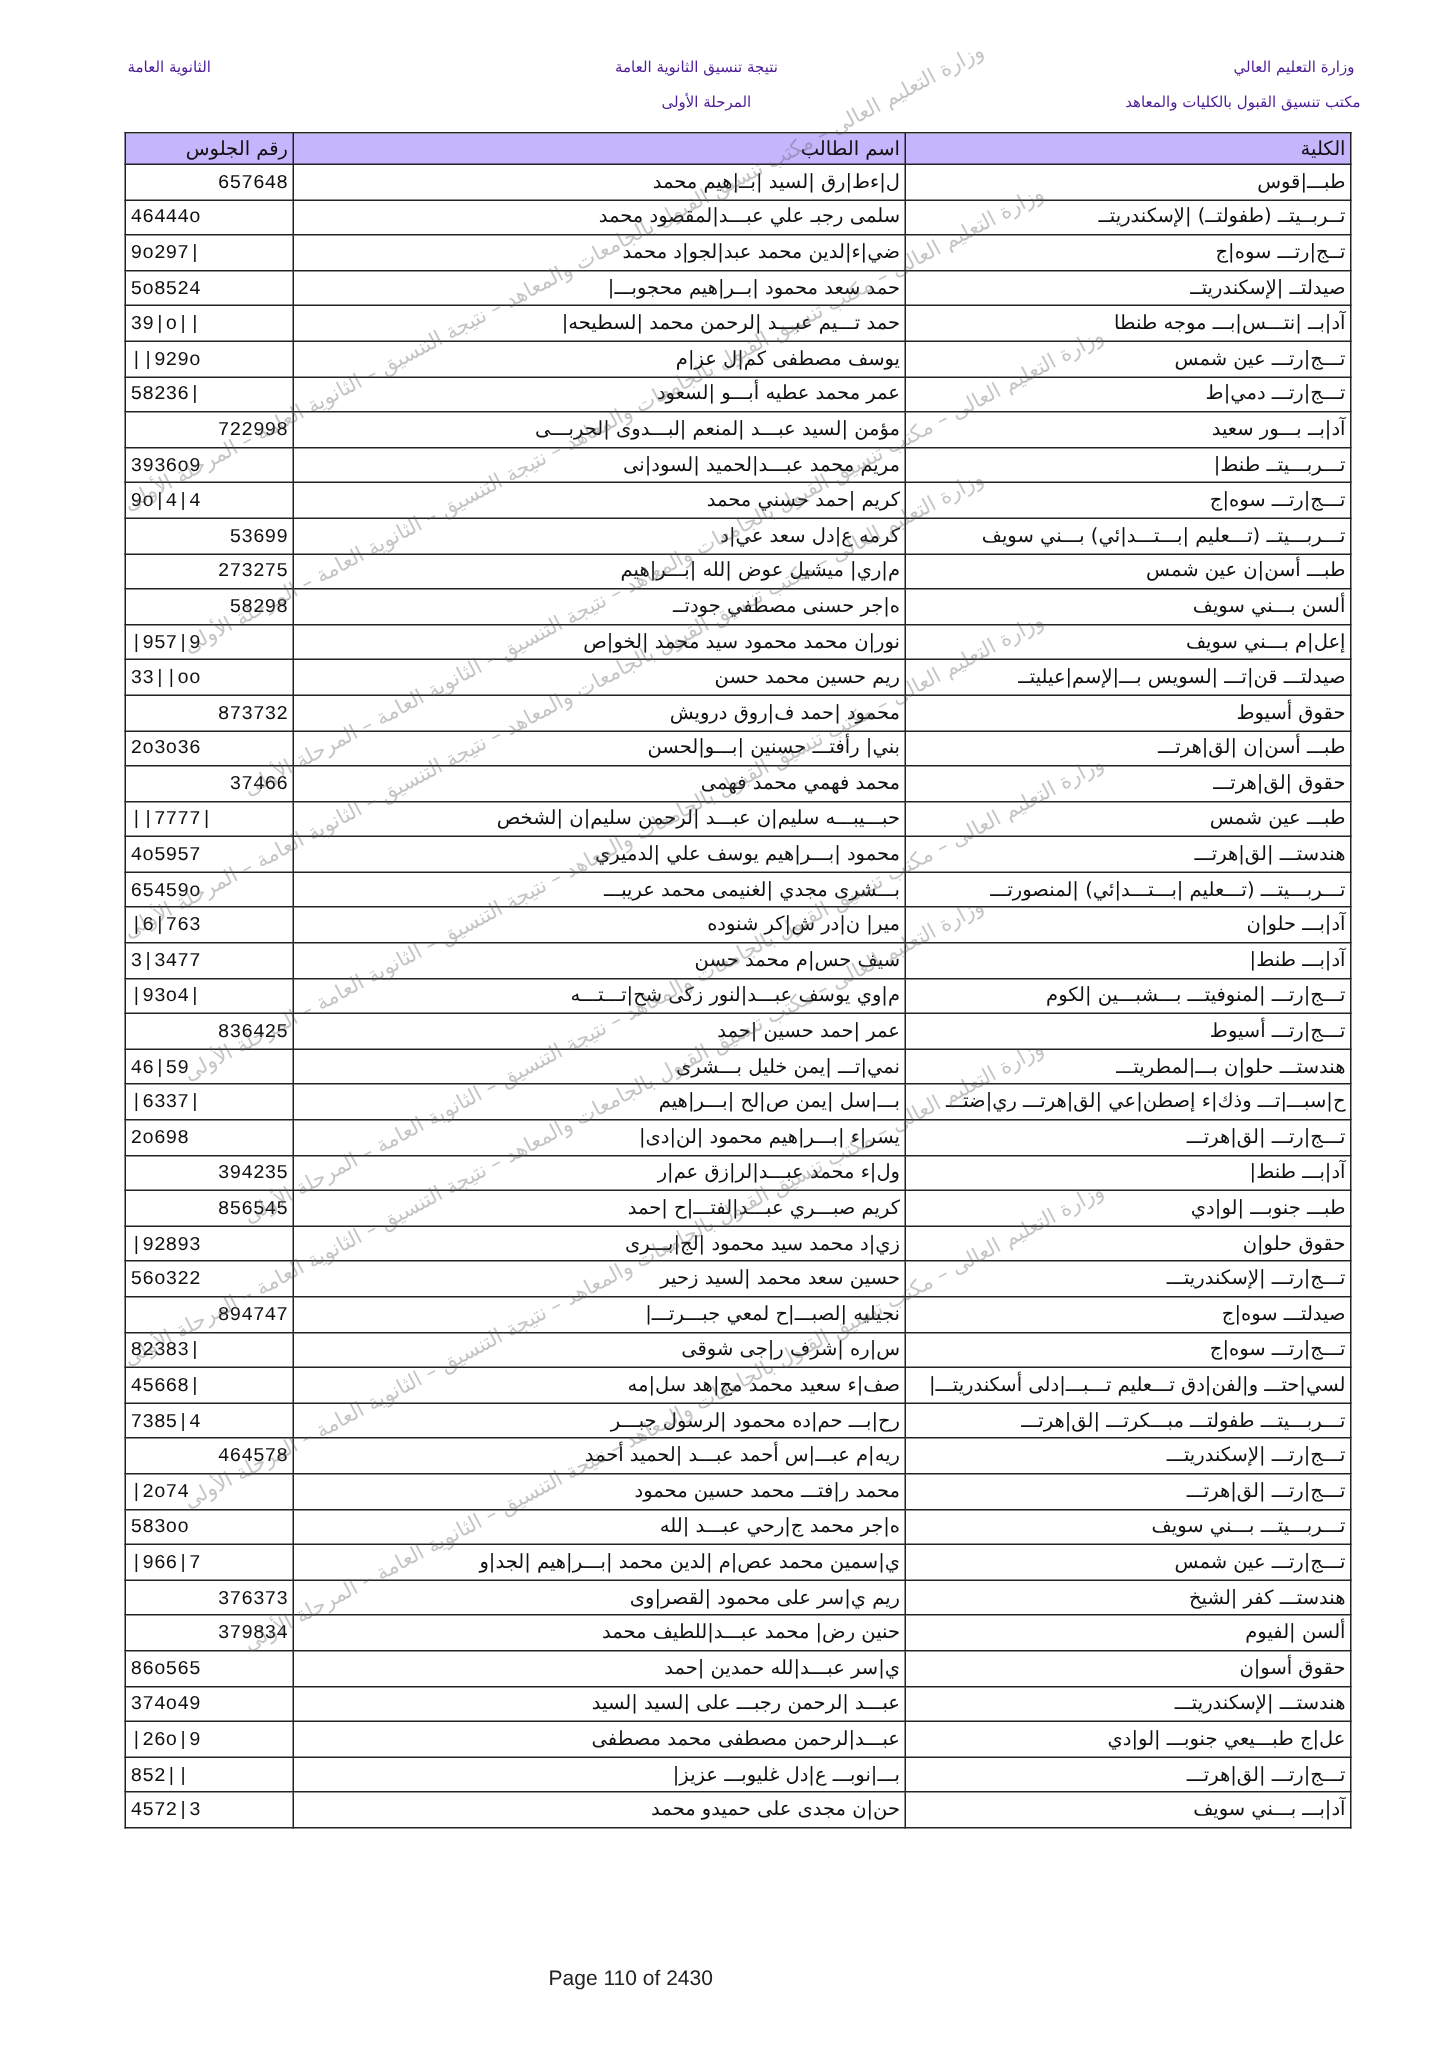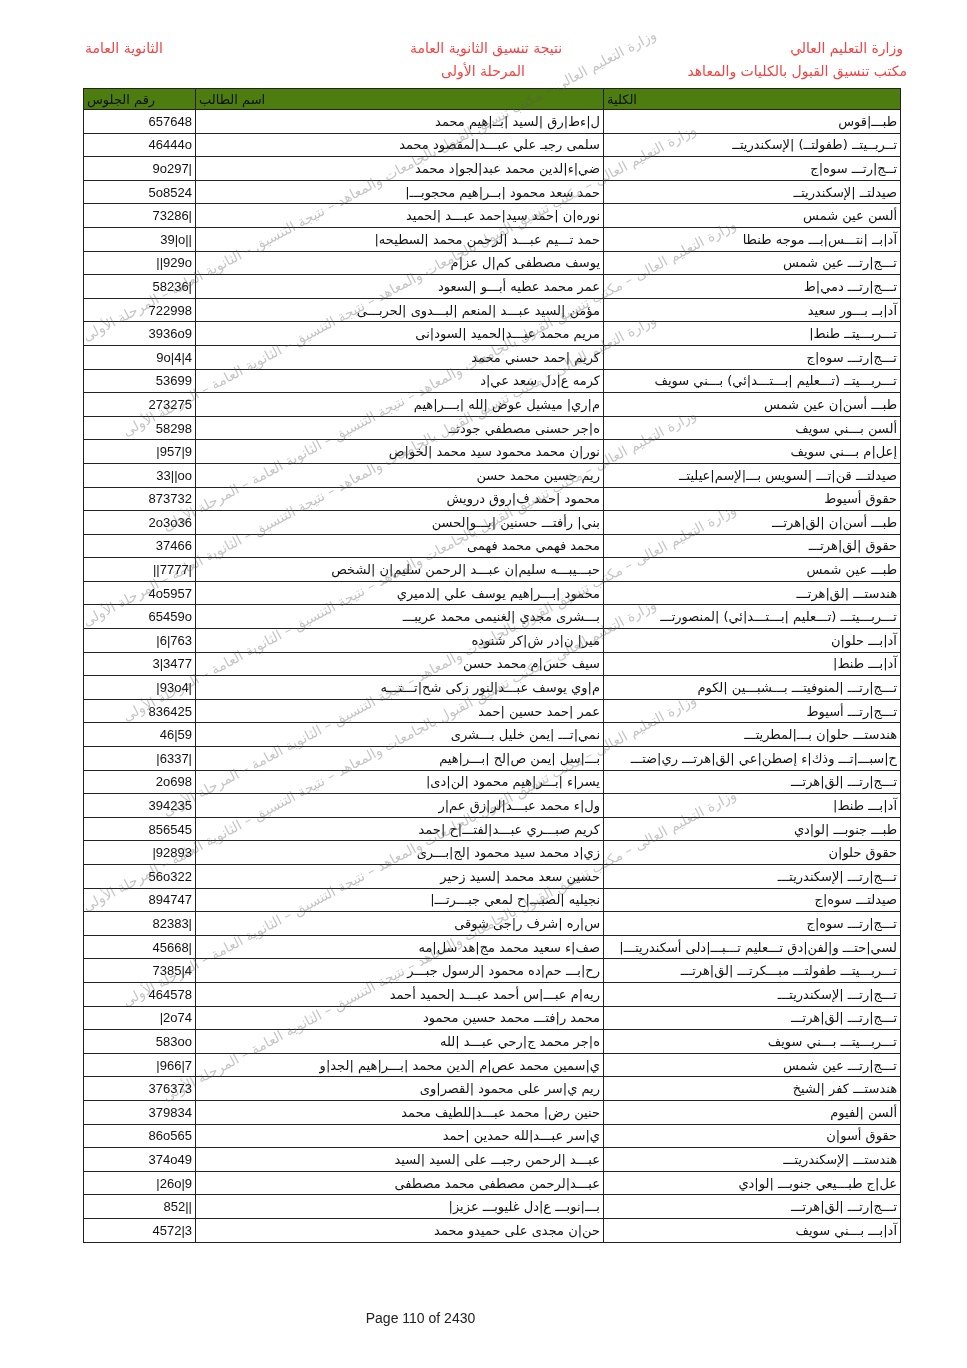--- a/index.html
+++ b/index.html
@@ -1,34 +1,34 @@
 <!DOCTYPE html>
 <html><head>
 <meta charset="utf-8">
 <style>
   html, body { margin: 0; padding: 0; background: #ffffff; }
   body { width: 967px; height: 1368px; position: relative; overflow: hidden;
          font-family: "DejaVu Sans", sans-serif; color: #111; }
-  .hdr { position: absolute; font-size: 14px; direction: rtl; white-space: nowrap; color: #ef4444; }
+  .hdr { position: absolute; font-size: 10px; direction: rtl; white-space: nowrap; color: #4c1d95; }
   #h-ministry { right: 64px; top: 40px; }
   #h-office   { right: 60px; top: 63px; }
   #h-title    { left: 410px; top: 40px; }
   #h-phase    { left: 441px; top: 63px; }
   #h-cert     { left: 85px; top: 40px; }
   table.grid { position: absolute; left: 83px; top: 88px; width: 817px;
                border-collapse: collapse; table-layout: fixed; direction: ltr; }
   table.grid td, table.grid th { border: 1px solid #222; height: 22.6px; padding: 0 3px;
                font-size: 13px; white-space: nowrap; overflow: hidden; }
-  table.grid th { background: #4d7c0f; font-weight: normal; direction: rtl; text-align: left; height: 20px; }
+  table.grid th { background: #c4b5fd; font-weight: normal; direction: rtl; text-align: right; height: 20px; }
   col.c-seat { width: 112px; }
   col.c-name { width: 408px; }
   col.c-fac  { width: 297px; }
-  td.seat { font-family: Liberation Sans, sans-serif; font-size: 14px; }
+  td.seat { font-family: Liberation Mono, monospace; font-size: 14px; }
   td.seat.r { text-align: right; }
-  td.seat.l { text-align: right; }
+  td.seat.l { text-align: left; }
   td.name, td.fac { direction: rtl; text-align: right; }
   .watermark { position: absolute; left: 0; top: 0; width: 967px; height: 1368px; pointer-events: none; overflow: hidden; }
   .wm-line { position: absolute; white-space: nowrap; font-size: 14px; color: rgba(90,90,90,0.35);
              transform: rotate(-28deg); transform-origin: left top; direction: rtl; }
   .footer { position: absolute; left: 0; width: 841px; top: 1310px; text-align: center;
             font-family: "Liberation Sans", sans-serif; font-size: 14px; color: #222; }
 </style>
 </head>
 <body>
 
@@ -66,25 +66,20 @@
         <td class="seat l">9o297|</td>
         <td class="name">ضي|ء|لدين محمد عبد|لجو|د محمد</td>
         <td class="fac">تــج|رتـــ سوه|ج</td>
       </tr>
       <tr>
         <td class="seat l">5o8524</td>
         <td class="name">حمد سعد محمود |بــر|هيم محجوبـــ|</td>
         <td class="fac">صيدلتــ |لإسكندريتــ</td>
       </tr>
       <tr>
-        <td class="seat l">73286|</td>
-        <td class="name">نوره|ن |حمد سيد|حمد عبـــد |لحميد</td>
-        <td class="fac">ألسن عين شمس</td>
-      </tr>
-      <tr>
         <td class="seat l">39|o||</td>
         <td class="name">حمد تـــيم عبـــد |لرحمن محمد |لسطيحه|</td>
         <td class="fac">آد|بــ |نتـــس|بـــ موجه طنطا</td>
       </tr>
       <tr>
         <td class="seat l">||929o</td>
         <td class="name">يوسف مصطفى كم|ل عز|م</td>
         <td class="fac">تـــج|رتـــ عين شمس</td>
       </tr>
       <tr>

